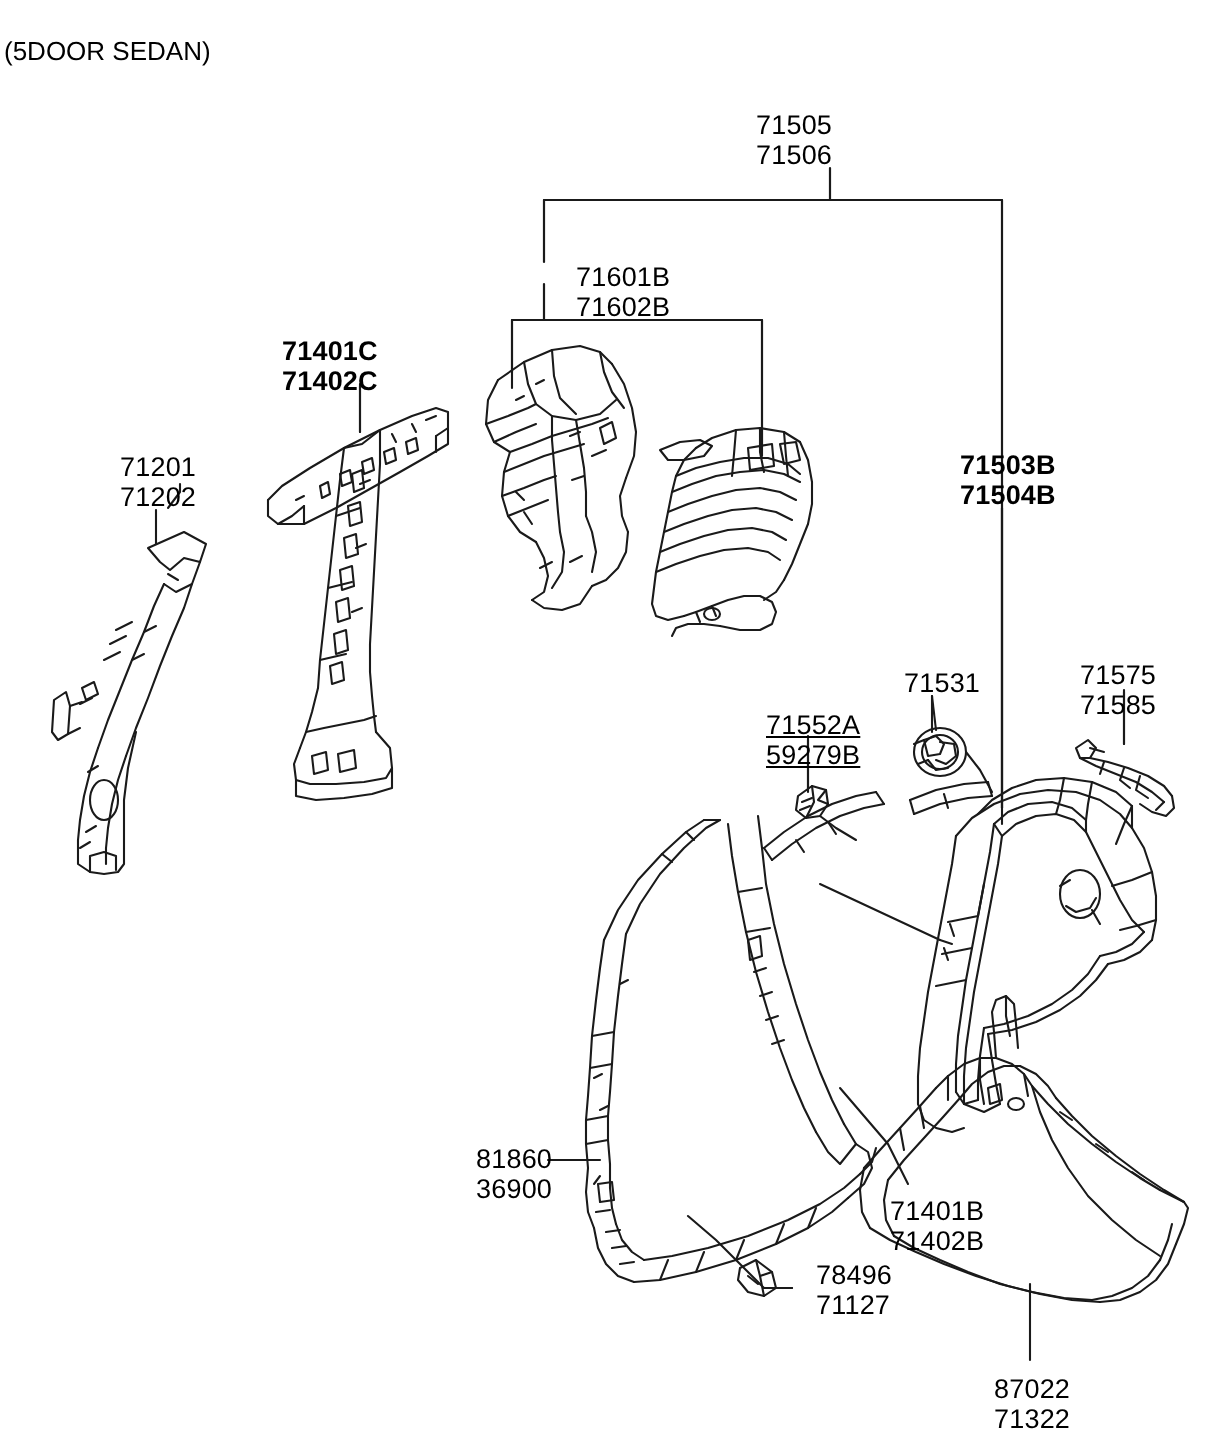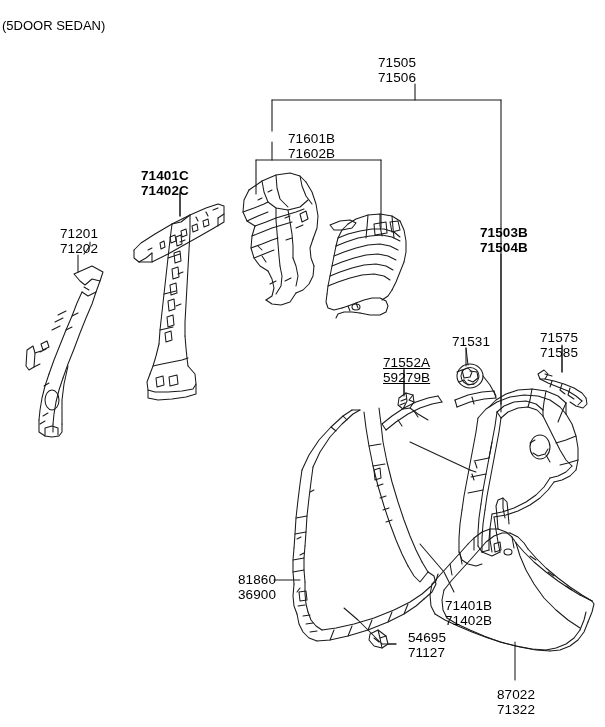--- a/index.html
+++ b/index.html
@@ -413,15 +413,15 @@
   <div class="lbl" style="left:378px;top:55px;"><span>71505</span><br><span>71506</span></div>
   <div class="lbl" style="left:288px;top:131px;text-align:center;"><span>71601B</span><br><span>71602B</span></div>
   <div class="lbl" style="left:141px;top:168px;font-weight:bold;"><span>71401C</span><br><span>71402C</span></div>
   <div class="lbl" style="left:60px;top:226px;"><span>71201</span><br><span>71202</span></div>
   <div class="lbl" style="left:480px;top:225px;font-weight:bold;"><span>71503B</span><br><span>71504B</span></div>
   <div class="lbl" style="left:452px;top:334px;text-align:center;"><span>71531</span></div>
   <div class="lbl" style="left:540px;top:330px;"><span>71575</span><br><span>71585</span></div>
   <div class="lbl" style="left:383px;top:355px;text-decoration:underline;"><span>71552A</span><br><span>59279B</span></div>
   <div class="lbl" style="left:238px;top:572px;"><span>81860</span><br><span>36900</span></div>
   <div class="lbl" style="left:419px;top:598px;margin-left:26px;"><span>71401B</span><br><span>71402B</span></div>
-  <div class="lbl" style="left:408px;top:630px;"><span>54695</span><br><span>71127</span></div>
+  <div class="lbl" style="left:408px;top:630px;"><span>78496</span><br><span>71127</span></div>
   <div class="lbl" style="left:497px;top:687px;"><span>87022</span><br><span>71322</span></div>
 </div>
 
 </body></html>

